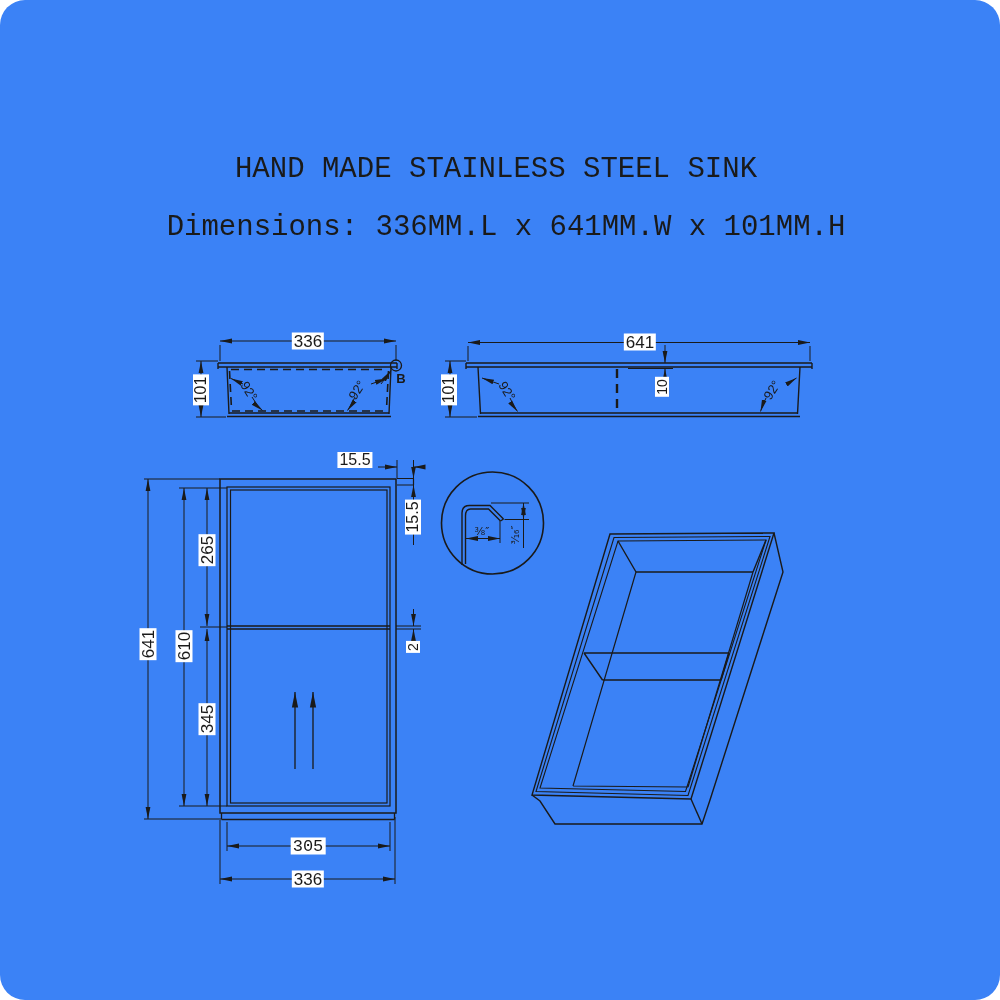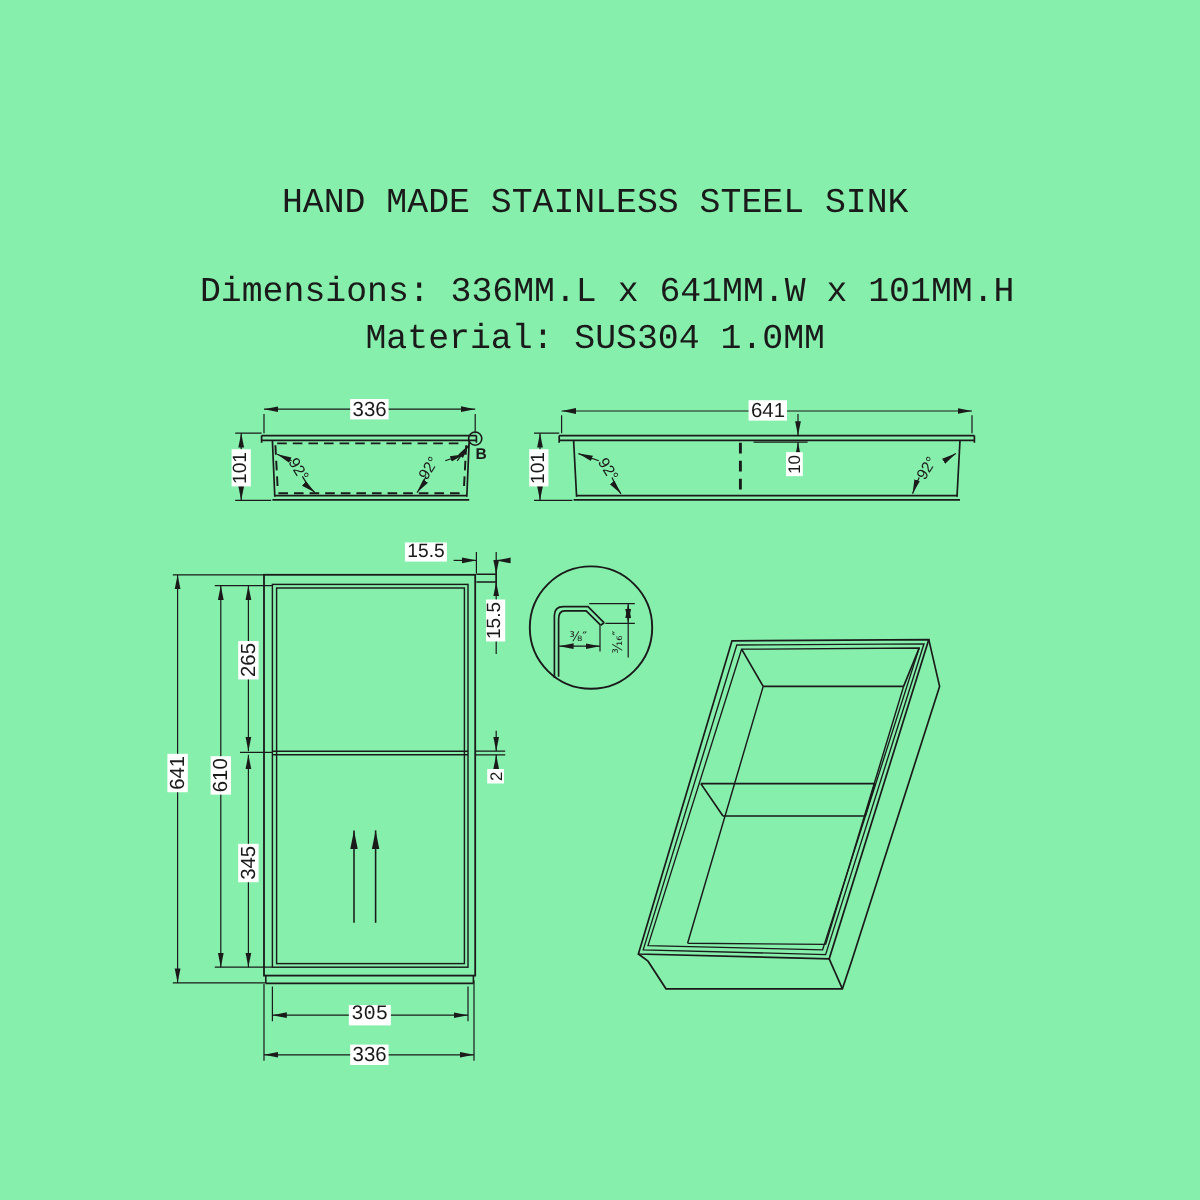--- a/index.html
+++ b/index.html
@@ -1,18 +1,18 @@
 <!DOCTYPE html>
 <html><head>
 <meta charset="utf-8">
 <style>
   html,body { margin:0; padding:0; background:#ffffff; }
   #canvas {
-    position:relative; width:1000px; height:1000px; background:#86efac;
-    overflow:hidden; font-family:"Liberation Sans", sans-serif; color:#111;
+    position:relative; width:1000px; height:1000px; background:#3b82f6;
+    overflow:hidden; font-family:"Liberation Sans", sans-serif; color:#111;border-radius:25px;
   }
   .title-line {
     position:absolute; left:0; right:8px; text-align:center;
     font-family:"Liberation Mono","DejaVu Sans Mono",monospace;
     font-size:29px; letter-spacing:0px; color:#1a1a1a; white-space:pre;
   }
   #svg-layer { position:absolute; left:0; top:0; }
   .lbl {
     position:absolute; line-height:1; white-space:nowrap; color:#1a1a1a;
     background:#ffffff; padding:0 2px;
@@ -195,22 +195,21 @@
       <path d="M636 572 L573 786 M753 572 L688 787 M573 786 L688 787" stroke-width="1.2"></path>
 
       <path d="M584 653 H729 M602.5 680 H721 M584 653 L602.5 680 M729 653 L721 680"></path>
 
       <path d="M774 533 L783 572 L710 800 L702 824 L555 824 L540 801 L532 795"></path>
       <path d="M691 799 L702 824"></path>
     </g>
   </svg>
 
   <div class="title-line" style="top:153px;">HAND MADE STAINLESS STEEL SINK</div>
-  <div class="title-line" style="top:227px;margin-left:20px;">Dimensions: 336MM.L x 641MM.W x 101MM.H</div>
-  <div class="title-line" style="top:266px;">Material: SUS304 1.0MM</div>
+  <div class="title-line" style="top:211px;margin-left:20px;">Dimensions: 336MM.L x 641MM.W x 101MM.H</div>
 
   <div class="lbl s17" style="left:308px; top:341px;">336</div>
   <div class="lbl s16 r90" style="left:201px; top:390px;">101</div>
   <div class="lbl s13 r58 nobg" style="left:249px; top:391px;">92°</div>
   <div class="lbl s13 rm58 nobg" style="left:357px; top:390px;">92°</div>
   <div class="lbl s12 nobg" style="left:401px; top:378px;">B</div>
 
   <div class="lbl s17" style="left:640px; top:342px;">641</div>
   <div class="lbl s16 r90" style="left:449px; top:390px;">101</div>
   <div class="lbl s14 r90" style="left:662px; top:387px;">10</div>

